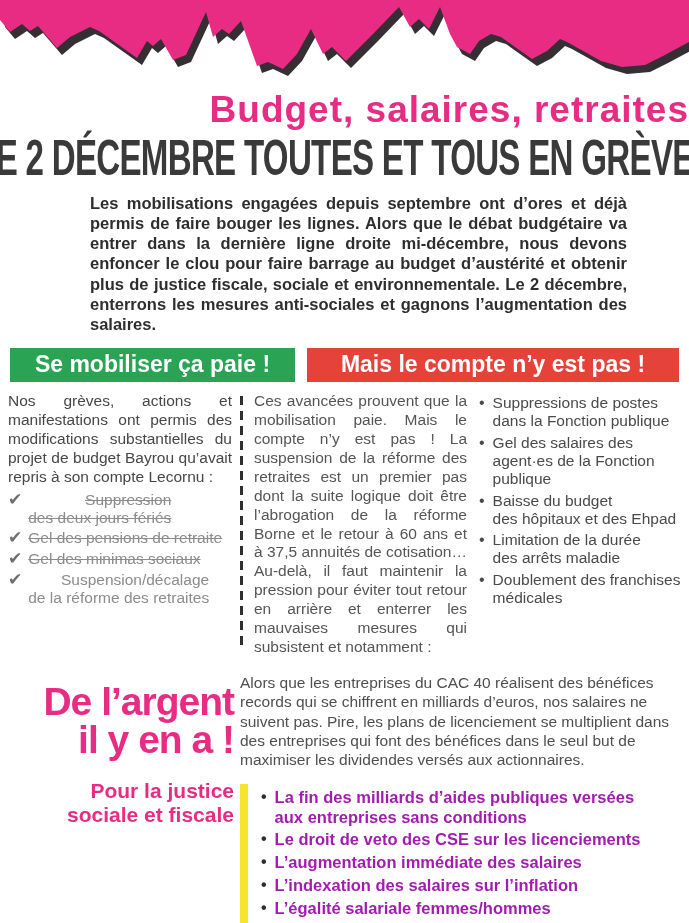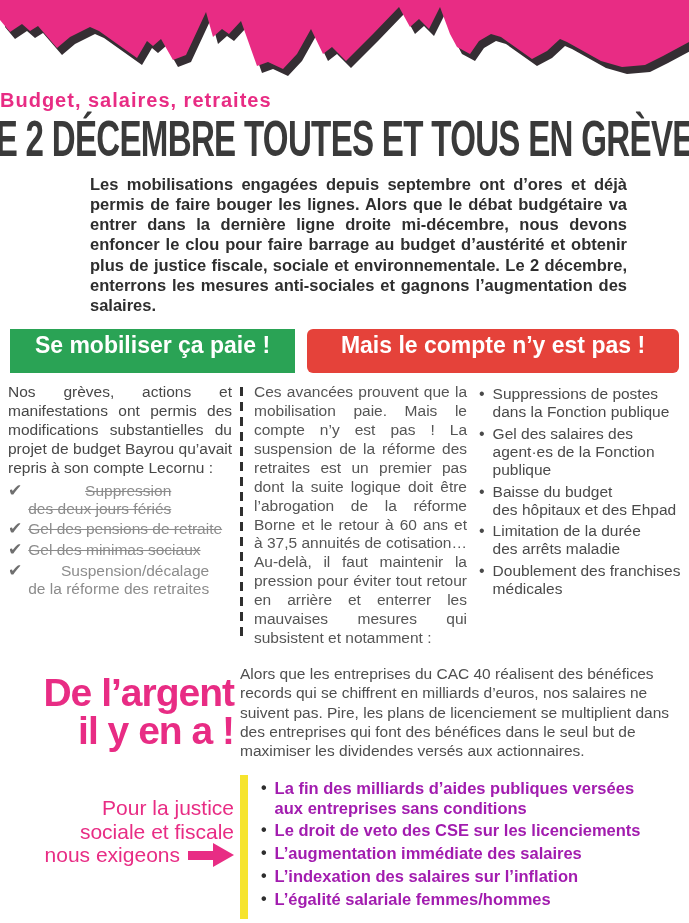--- a/index.html
+++ b/index.html
@@ -14,34 +14,34 @@
   *{box-sizing:border-box;margin:0;padding:0;}
   html,body{width:689px;background:#fff;}
   body{
     height:923px;overflow:hidden;position:relative;
     font-family:"Liberation Sans",sans-serif;color:var(--dark);
   }
   .torn-banner{display:block;width:689px;height:85px;}
   .shadow-poly{fill:var(--shadow);}
   .pink-poly{fill:var(--pink);}
 
-  .kicker{margin-top:4px;text-align:left;font-size:20px;font-weight:bold;
+  .kicker{margin-top:4px;text-align:right;font-size:37px;font-weight:bold;
     color:var(--pink);letter-spacing:1px;}
   .main-title{margin-top:2px;display:flex;justify-content:center;height:50px;align-items:center;}
   .condensed{display:inline-block;white-space:nowrap;font-weight:bold;transform-origin:center;}
   .main-title .condensed{font-size:46px;color:#3a3a3a;transform:scale(0.72,1.08);letter-spacing:-1px;}
 
   .intro{margin:10px 62px 0 90px;font-size:16.5px;font-weight:bold;line-height:1.22;
     text-align:justify;color:#2e2e2e;}
 
   .banner-row{display:flex;margin:14px 10px 0 10px;gap:12px;}
   .banner{color:#fff;font-weight:bold;font-size:23px;text-align:center;
-    padding:4px 6px 15px;line-height:1.1;}
+    padding:4px 6px 5px;line-height:1.1;}
   .banner.green{background:var(--green);flex:0 0 285px;}
-  .banner.red{background:var(--red);flex:1;border-radius:6px;}
+  .banner.red{background:var(--red);flex:1;}
 
   .columns{display:flex;margin:10px 0 0 8px;padding-right:4px;}
   .col-left{width:224px;}
   .v-divider{width:3px;margin:4px 11px 10px 8px;
     background:repeating-linear-gradient(#2f2f2f 0 9px,transparent 9px 15px);}
   .col-mid{width:213px;margin-right:12px;}
   .col-right{flex:1;padding-top:2px;}
   .col-para{font-size:15.5px;line-height:1.22;text-align:justify;color:#474747;}
   .col-mid .col-para{color:#555;}
 
@@ -55,21 +55,21 @@
   .bullets li{display:flex;gap:8px;margin-bottom:3px;}
   .bullet-dot{color:#4a4a4a;flex:0 0 auto;line-height:1.15;}
   .bullets .li-text{font-size:15.5px;line-height:1.18;color:#4a4a4a;white-space:pre-line;}
 
   .money{display:flex;margin:16px 0 0 8px;padding-right:4px;}
   .money-left{width:226px;text-align:right;}
   .money-right{flex:1;margin-left:6px;}
   .money-headline{color:var(--pink);font-weight:bold;font-size:39px;line-height:0.98;
     letter-spacing:-1px;margin-top:10px;}
   .money-para{font-size:15.5px;line-height:1.25;color:#4f4f4f;}
-  .demand-intro{margin-top:46px;color:var(--pink);font-weight:normal;font-size:21px;line-height:1.12;}
+  .demand-intro{margin-top:20px;color:var(--pink);font-weight:bold;font-size:21px;line-height:1.12;}
   .demand-intro .line{display:block;}
   .arrow-right{position:relative;display:inline-block;width:46px;height:24px;
     margin-left:8px;vertical-align:-5px;}
   .arrow-right::before{content:"";position:absolute;left:0;top:8px;width:25px;height:9px;
     background:var(--pink);}
   .arrow-right::after{content:"";position:absolute;left:25px;top:0;width:0;height:0;
     border-left:21px solid var(--pink);border-top:12px solid transparent;
     border-bottom:12px solid transparent;}
   .demands{margin-top:14px;border-left:8px solid var(--yellow);padding:4px 0 6px 13px;}
   .demands li{display:flex;gap:8px;margin-bottom:3px;}
@@ -160,23 +160,20 @@
 
 <div class="money">
   <div class="money-left">
     <div class="money-headline">
       <span class="line">De l’argent</span><br>
       <span class="line">il y en a !</span>
     </div>
     <div class="demand-intro">
       <span class="line">Pour la justice</span>
       <span class="line">sociale et fiscale</span>
-      <span class="line">
-        <span>nous exigeons</span><span class="arrow-right"></span>
-      </span>
     </div>
   </div>
   <div class="money-right">
     <p class="money-para">Alors que les entreprises du CAC 40 réalisent des bénéfices records qui se chiffrent en milliards d’euros, nos salaires ne suivent pas. Pire, les plans de licenciement se multiplient dans des entreprises qui font des bénéfices dans le seul but de maximiser les dividendes versés aux actionnaires.</p>
     <ul class="demands">
         <li>
           <span class="bullet-dot">•</span>
           <span class="li-text">La fin des milliards d’aides publiques versées
 aux entreprises sans conditions</span>
         </li>

